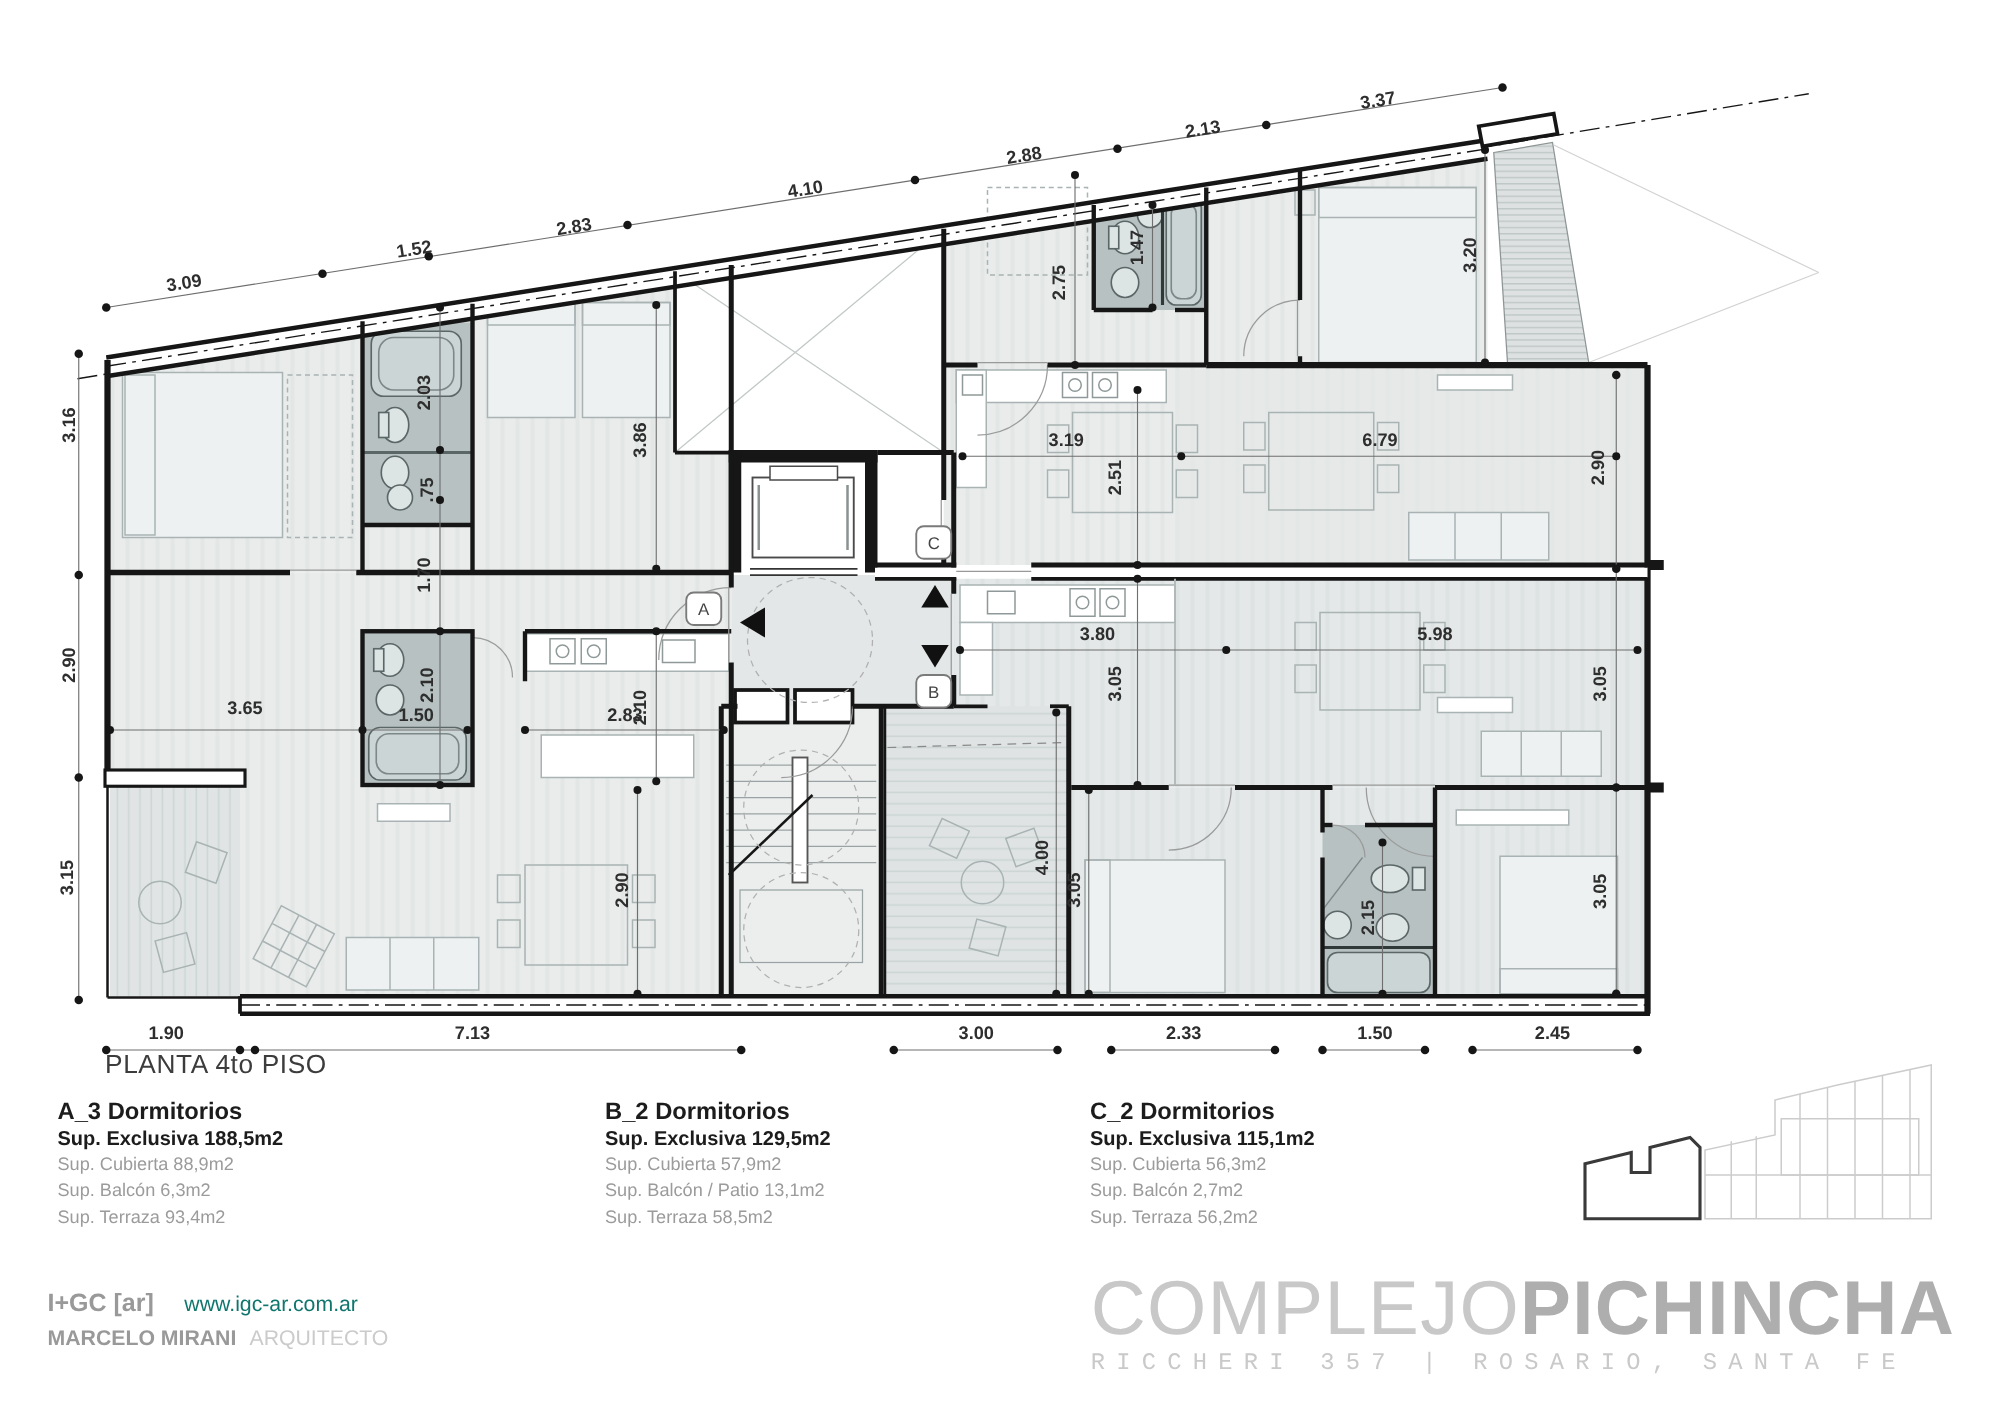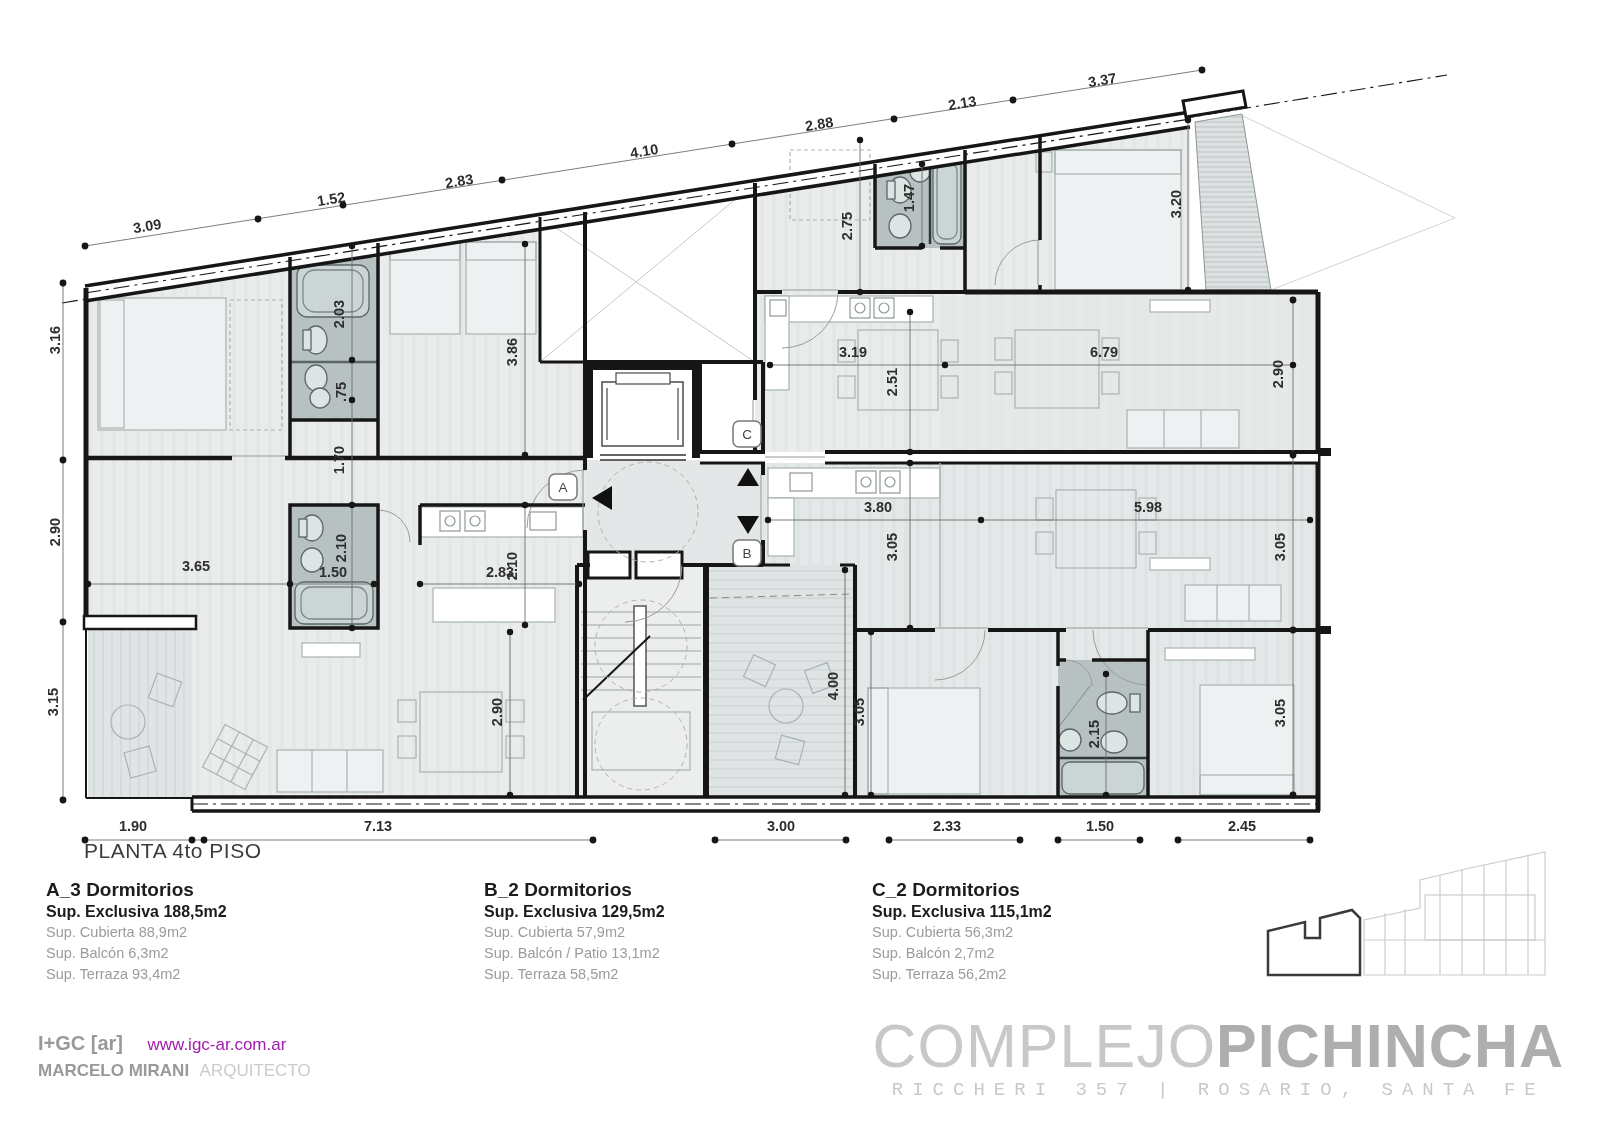--- a/index.html
+++ b/index.html
@@ -11,24 +11,24 @@
   .plan-title{font:21px "Liberation Sans", sans-serif;fill:#3c3c3c;letter-spacing:.5px;}
   
   .legend{position:absolute;width:300px;color:#1c1c1c;}
   .legend .u-name{font-size:19px;font-weight:bold;line-height:23px;}
   .legend .u-excl{font-size:16px;font-weight:bold;line-height:21px;}
   .legend .u-det{font-size:14.5px;line-height:21px;color:#9b9b9b;}
   
   .foot-left{position:absolute;left:38px;top:1030px;color:#9c9c9c;}
   .fl-row{line-height:26px;white-space:nowrap;}
   .fl-firm{font-size:20px;font-weight:bold;color:#999;}
-  .fl-web{font-size:17px;color:#a21caf;margin-left:20px;}
+  .fl-web{font-size:17px;color:#0f766e;margin-left:20px;}
   .fl-name{font-size:17px;font-weight:bold;color:#999;}
   .fl-prof{font-size:17px;color:#cbcbcb;margin-left:6px;}
-  .foot-right{position:absolute;right:36px;top:1016px;text-align:center;white-space:nowrap;}
+  .foot-right{position:absolute;right:36px;top:1016px;text-align:left;white-space:nowrap;}
   .fr-big{font-size:61px;line-height:60px;letter-spacing:1px;}
   .fr-light{color:#c8c8c8;font-weight:normal;}
   .fr-bold{color:#aeaeae;font-weight:bold;}
   .fr-sub{margin-top:3px;font-size:19px;color:#c9c9c9;letter-spacing:9px;font-family:Liberation Mono, monospace;}
 </style>
 </head>
 <body>
 
 <div id="stage">
 

